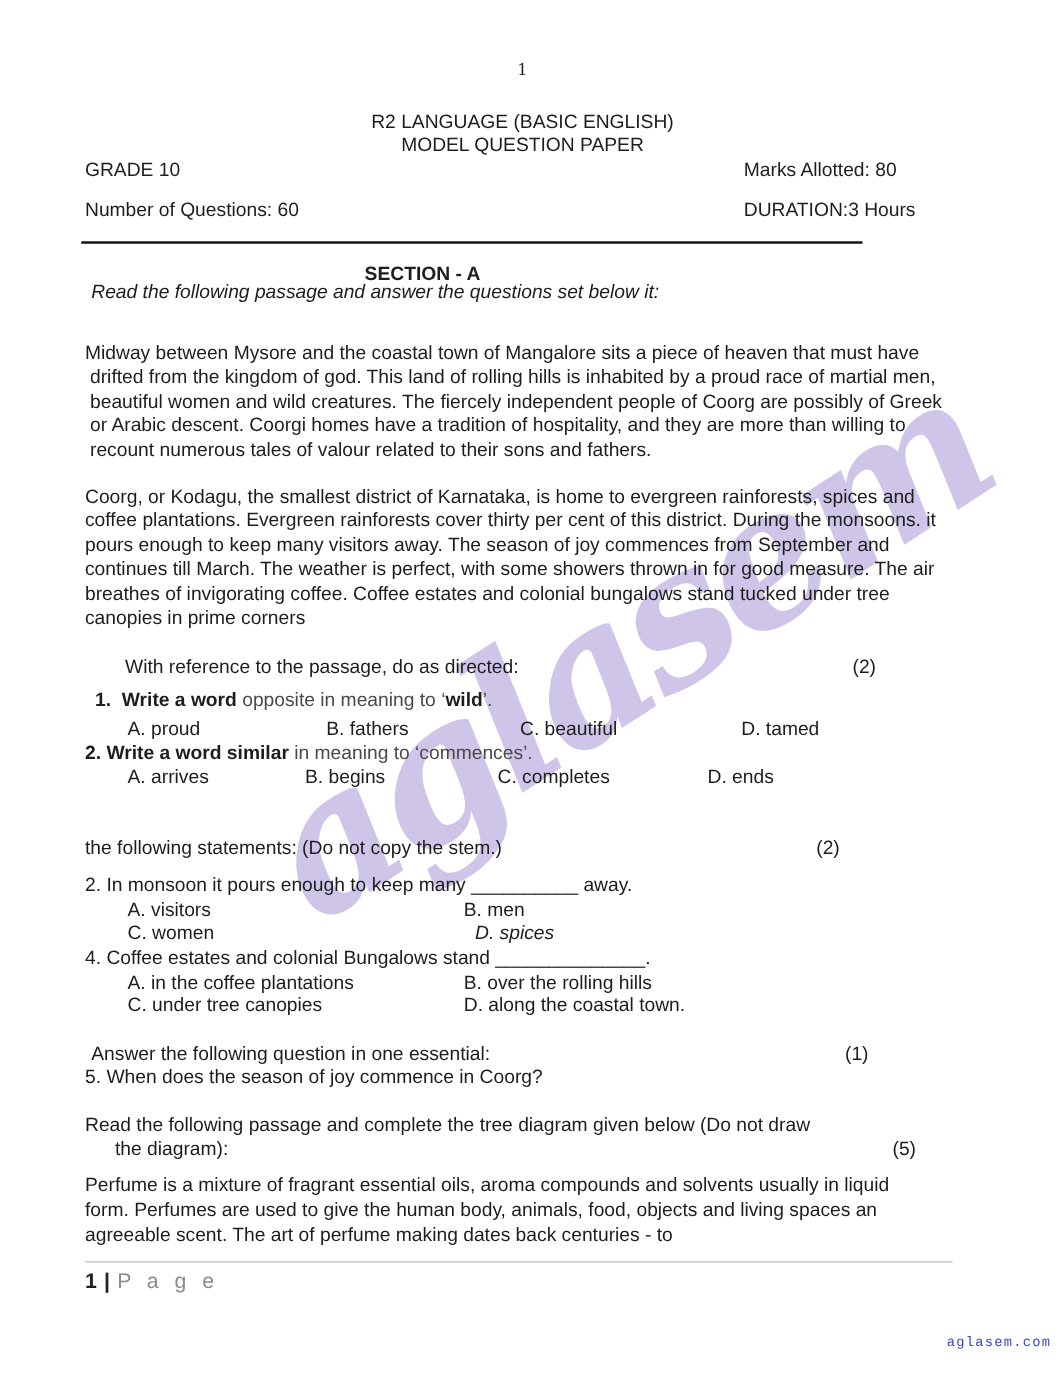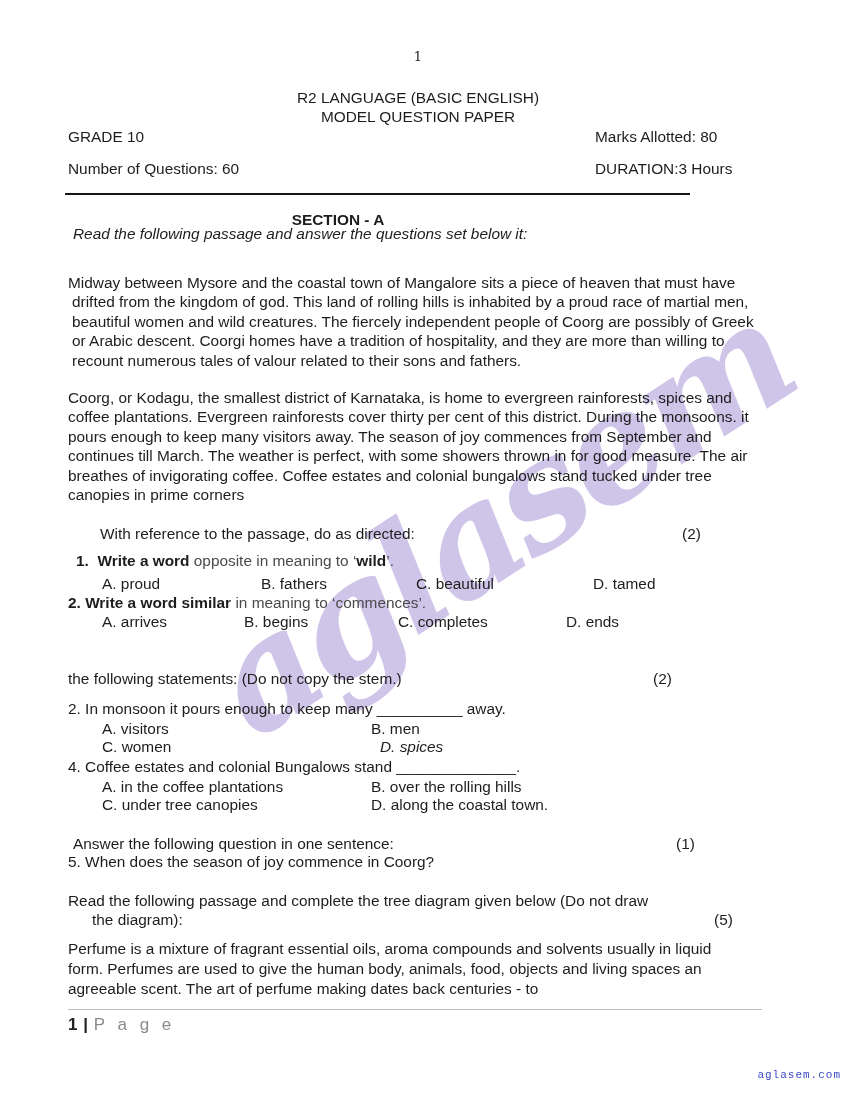--- a/index.html
+++ b/index.html
@@ -139,21 +139,21 @@
     <div class="blk optline" style="top:777px;">
       <span class="opt" style="left:34px;">A. in the coffee plantations</span>
       <span class="opt" style="left:303px;">B. over the rolling hills</span>
     </div>
     <div class="blk optline" style="top:795px;">
       <span class="opt" style="left:34px;">C. under tree canopies</span>
       <span class="opt" style="left:303px;">D. along the coastal town.</span>
     </div>
 
     <div class="blk" style="top:834px;padding-left:5px;">
-      <span>Answer the following question in one sentence:</span>
+      <span>Answer the following question in one essential:</span>
       <span class="marks" style="left:608px;">(1)</span>
     </div>
     <div class="blk" style="top:852px;">5. When does the season of joy commence in Coorg?</div>
 
     <div class="blk" style="top:891px;">Read the following passage and complete the tree diagram given below (Do not draw</div>
     <div class="blk" style="top:910px;margin-left:24px;">
       <span>the diagram):</span>
       <span class="marks" style="left:622px;">(5)</span>
     </div>
 

